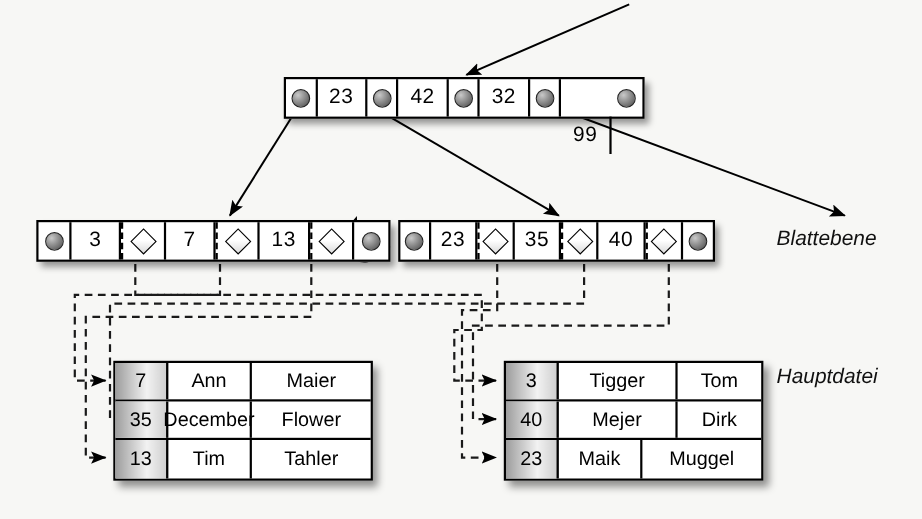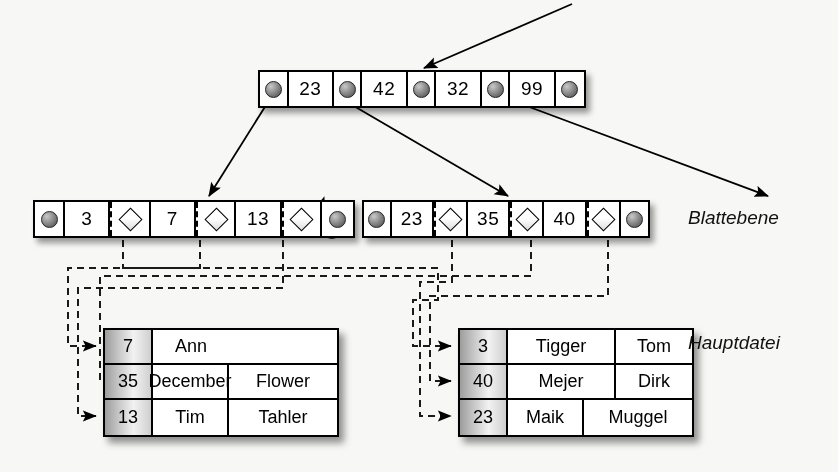--- a/index.html
+++ b/index.html
@@ -102,20 +102,21 @@
   .dcell.lastcol { width: 108px; }
   
   .side-label {
     position: absolute;
     font-style: italic;
     font-size: 19px;
     color: #111;
     white-space: nowrap;
     z-index: 4;
     font-family: "Liberation Sans", sans-serif;
+    margin-left: 18px;
   }
 </style>
 </head>
 <body>
 
 <div id="canvas">
 
   <svg id="svg-layer" viewBox="0 0 838 472" xmlns="http://www.w3.org/2000/svg">
     <defs>
       <marker id="ah" markerWidth="9" markerHeight="9" refX="7.4" refY="3.2" orient="auto" markerUnits="strokeWidth">
@@ -172,21 +173,21 @@
       <span class="sphere"></span>
     </div>
     <div class="cell key" style="width:51px;">42</div>
     <div class="cell" style="width:32px;">
       <span class="sphere"></span>
     </div>
     <div class="cell key" style="width:51px;">32</div>
     <div class="cell" style="width:32px;">
       <span class="sphere"></span>
     </div>
-    <div class="cell key" style="width:51px;">99</div>
+    <div class="cell key" style="width:51px;margin-top:34px;">99</div>
     <div class="cell" style="width:32px;">
       <span class="sphere"></span>
     </div>
   </div>
 
   <div class="node" id="leaf-left" style="left:33px; top:200px; width:322px; height:38px;">
     <div class="cell" style="width:32px;">
       <span class="sphere"></span>
     </div>
     <div class="cell key" style="width:48px;">3</div>
@@ -224,20 +225,21 @@
     </div>
     <div class="cell" style="width:31px;">
       <span class="sphere"></span>
     </div>
   </div>
 
   <div class="dtable" style="left:103px; top:328px; width:236px;">
     <div class="drow">
       <div class="dcell keycol">7</div>
       <div class="dcell namecol">Ann</div>
+      <div class="dcell lastcol">Maier</div>
     </div>
     <div class="drow">
       <div class="dcell keycol">35</div>
       <div class="dcell namecol">December</div>
       <div class="dcell lastcol">Flower</div>
     </div>
     <div class="drow">
       <div class="dcell keycol">13</div>
       <div class="dcell namecol">Tim</div>
       <div class="dcell lastcol">Tahler</div>

